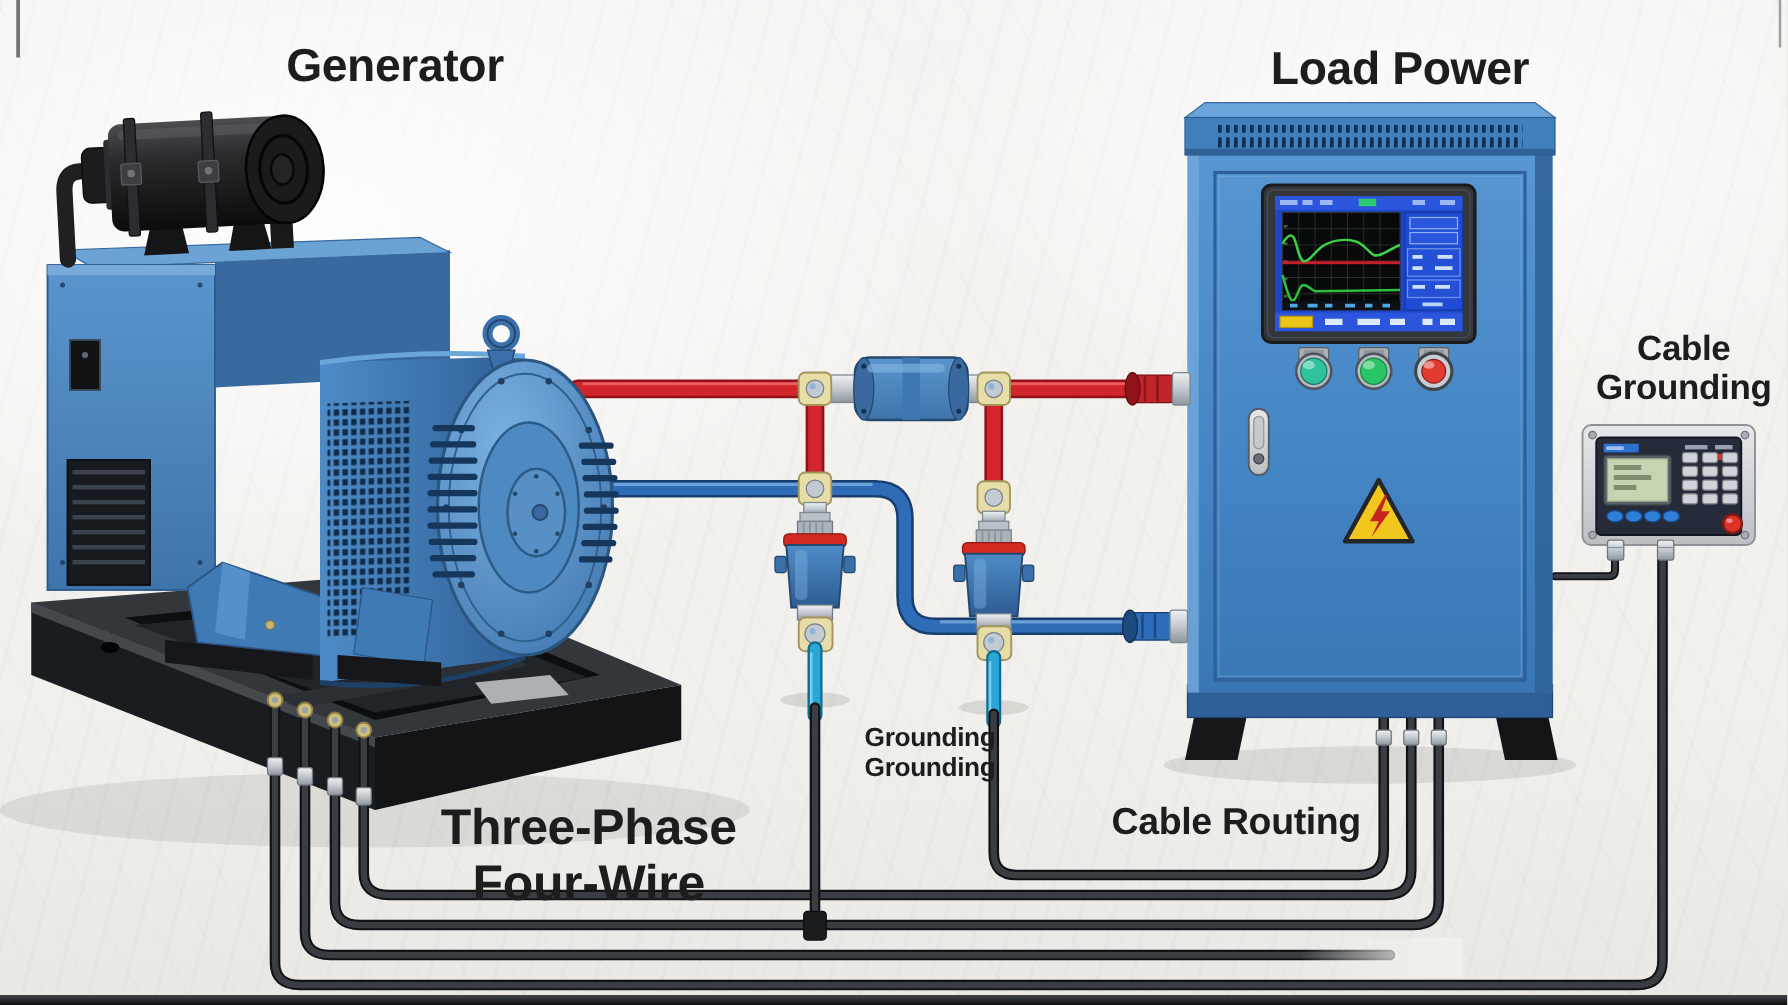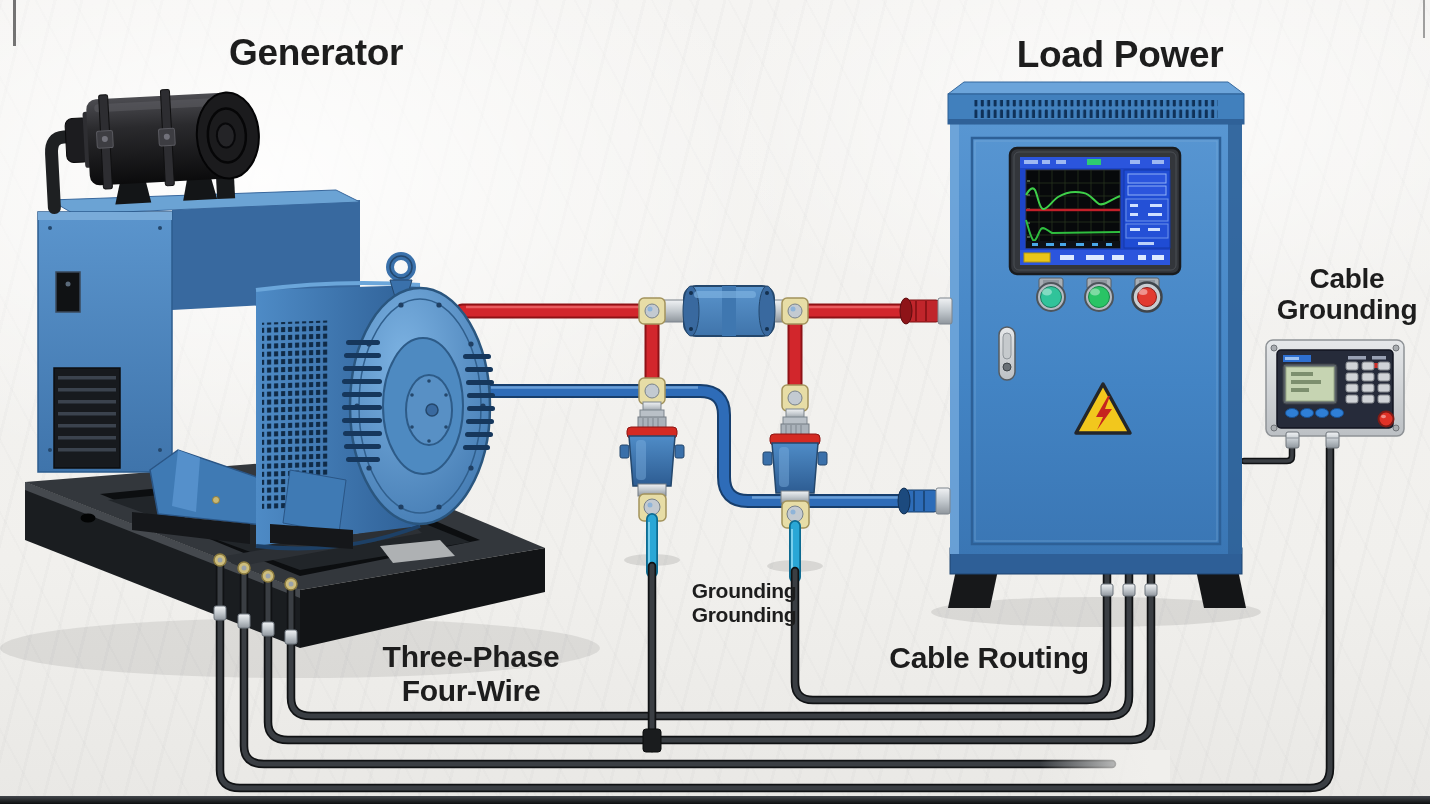--- a/index.html
+++ b/index.html
@@ -13,21 +13,21 @@
       repeating-linear-gradient(62deg, rgba(140,142,148,.03) 0 2px, rgba(0,0,0,0) 2px 34px),
       linear-gradient(180deg,#f5f4f2 0%,#f1f0ed 70%,#e9e8e5 100%);
   }
   svg{position:absolute;left:0;top:0;}
   .lbl{position:absolute;transform:translateX(-50%);text-align:center;color:#1d1d1d;
        font-weight:700;line-height:1.12;letter-spacing:-0.3px;white-space:nowrap;margin-left:20px;}
   #lbl-generator{left:296px;top:32px;font-size:37px;}
   #lbl-loadbank{left:1100px;top:34px;font-size:37px;}
   #lbl-power{left:1327px;top:263px;font-size:28px;}
   #lbl-ground{left:724px;top:579px;font-size:21px;}
-  #lbl-phase{left:451px;top:640px;font-size:30px;}
+  #lbl-phase{left:451px;top:640px;font-size:40px;}
   #lbl-routing{left:969px;top:641px;font-size:30px;text-align:center;}
 
   
   .cbl-out{stroke:#101214;stroke-width:8.5;fill:none;stroke-linecap:round;stroke-linejoin:round}
   .cbl-core{stroke:#3a3e43;stroke-width:5;fill:none;stroke-linecap:round;stroke-linejoin:round}
   .red-out{stroke:#8e1216;stroke-width:15;fill:none;stroke-linecap:round}
   .red-core{stroke:#d2262c;stroke-width:11;fill:none;stroke-linecap:round}
   .blu-out{stroke:#173e6c;stroke-width:14;fill:none;stroke-linecap:round;stroke-linejoin:round}
   .blu-core{stroke:#2e6cb8;stroke-width:10;fill:none;stroke-linecap:round;stroke-linejoin:round}
   .cyn-out{stroke:#0e6b91;stroke-width:12;fill:none;stroke-linecap:round}

